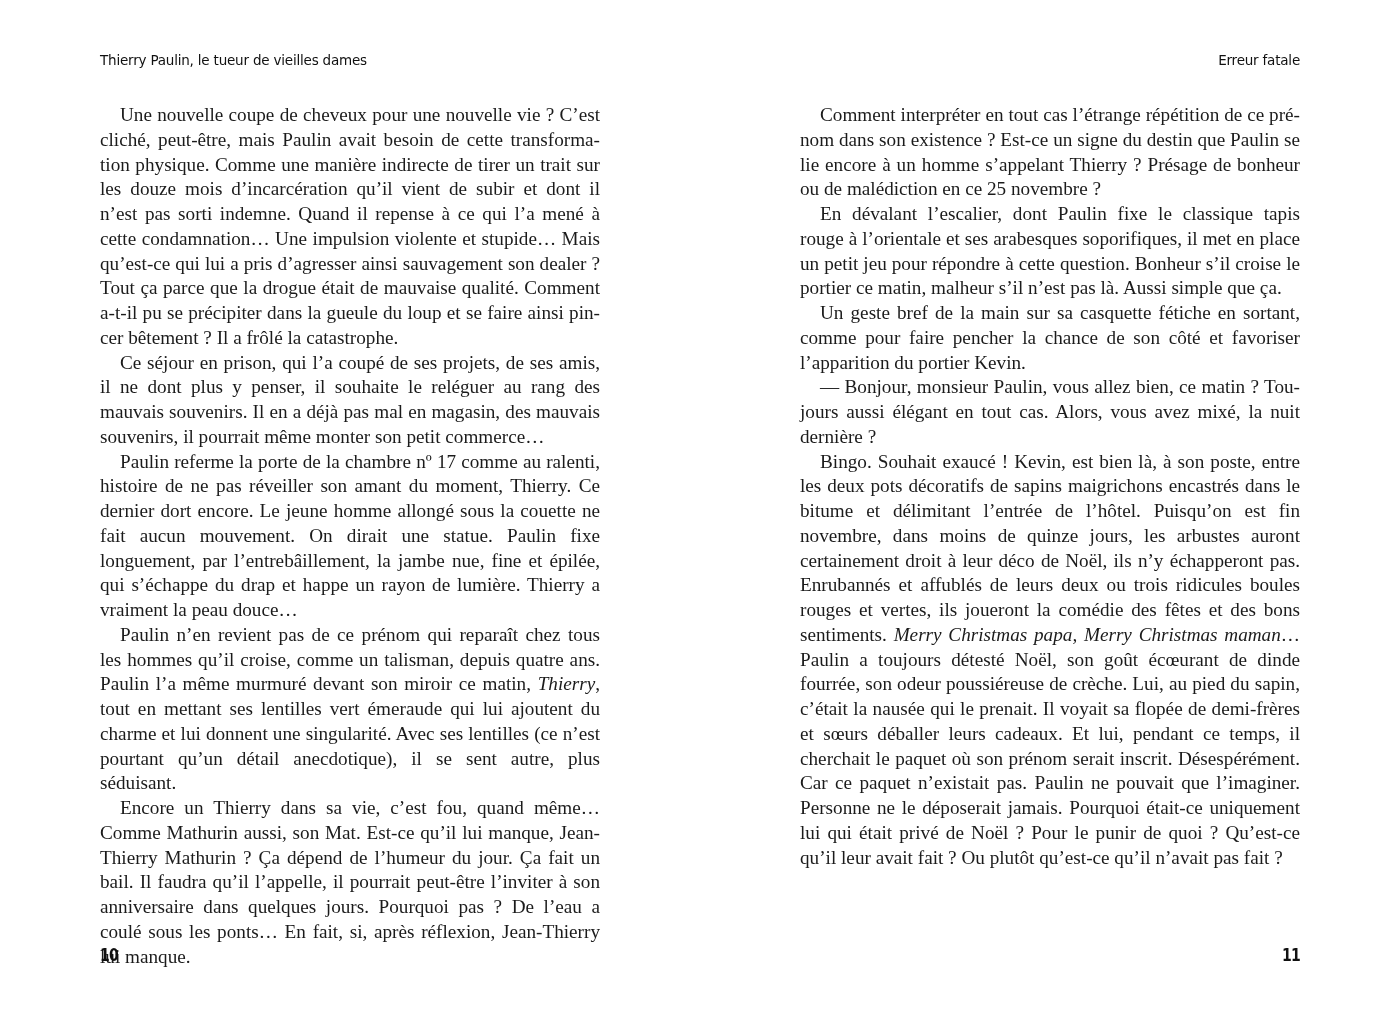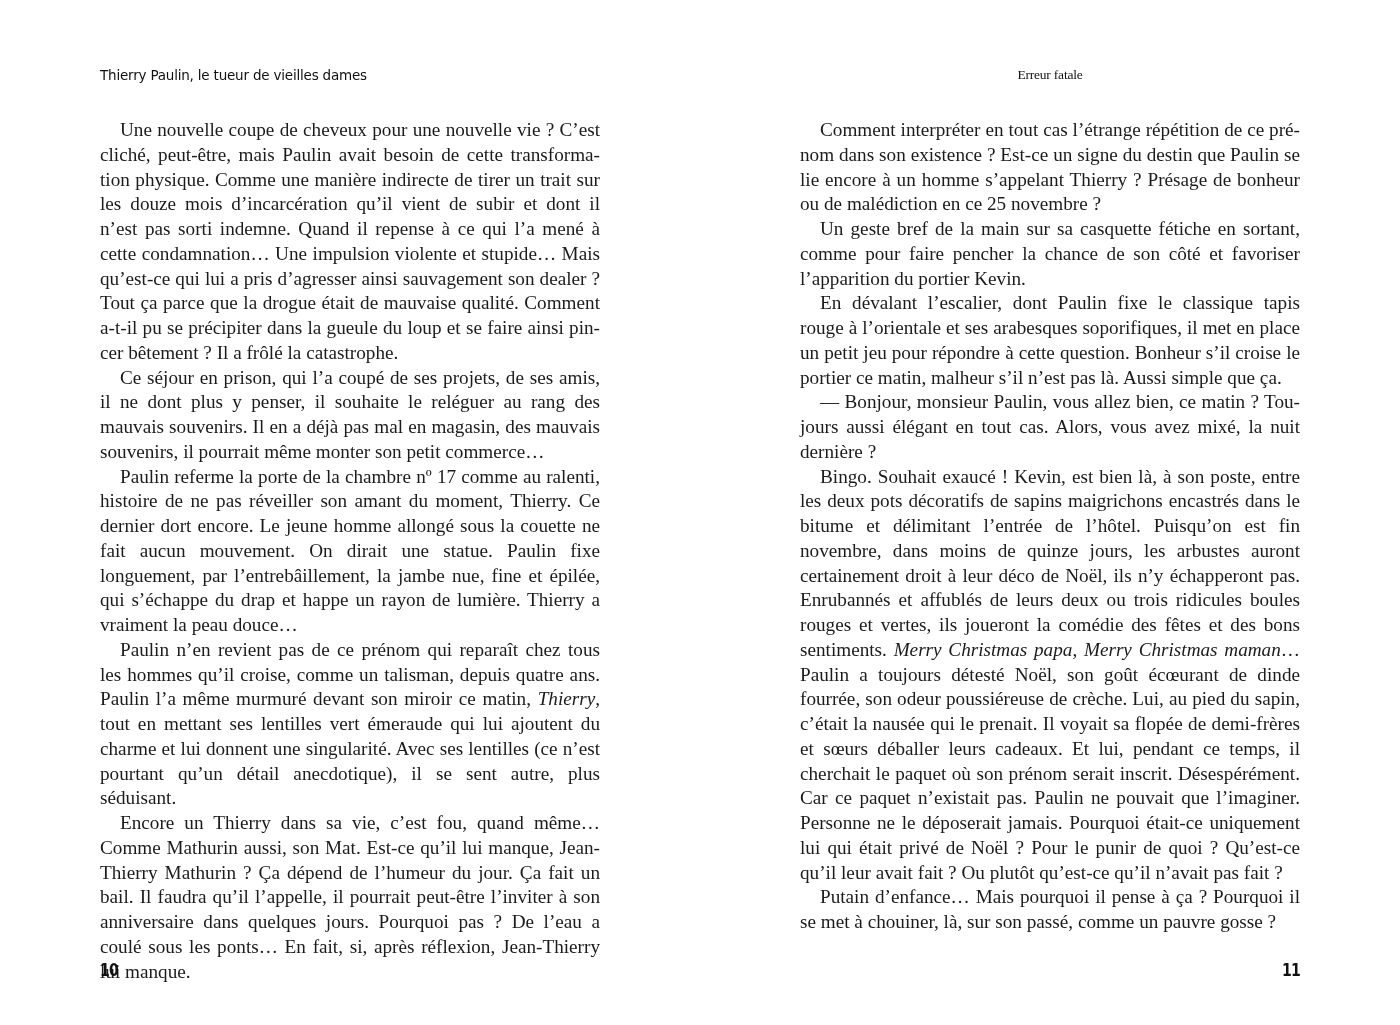--- a/index.html
+++ b/index.html
@@ -9,39 +9,39 @@
   }
   body {
     width: 1400px;
     height: 1025px;
     position: relative;
     overflow: hidden;
     color: #1a1a1a;
   }
   .page {
     position: absolute;
-    top: 15px;
+    top: 0;
     width: 500px;
     height: 948px;
   }
   .page.left { left: 100px; }
   .page.right { left: 800px; }
 
   .running-head {
     position: absolute;
     top: 52px;
     left: 0;
     width: 500px;
     font-family: "DejaVu Sans", sans-serif;
     font-size: 13.5px;
     letter-spacing: -0.2px;
     color: #111;
     white-space: nowrap;
   }
-  .page.right .running-head { text-align: center; font-family: Liberation Serif, serif; }
+  .page.right .running-head { text-align: right; }
 
   .body-text {
     position: absolute;
     top: 103px;
     left: 0;
     width: 500px;
     font-family: "Liberation Serif", "DejaVu Serif", serif;
     font-size: 19.2px;
     line-height: 24.75px;
     text-align: justify;
@@ -79,20 +79,19 @@
       <p><span>Paulin n’en revient pas de ce prénom qui reparaît chez tous les hommes qu’il croise, comme un talisman, depuis quatre ans. Paulin l’a même murmuré devant son miroir ce matin, </span><em>Thierry</em><span>, tout en mettant ses lentilles vert émeraude qui lui ajoutent du charme et lui donnent une singularité. Avec ses lentilles (ce n’est pourtant qu’un détail anecdotique), il se sent autre, plus séduisant.</span></p>
       <p><span>Encore un Thierry dans sa vie, c’est fou, quand même… Comme Mathurin aussi, son Mat. Est-ce qu’il lui manque, Jean-Thierry Mathurin ? Ça dépend de l’humeur du jour. Ça fait un bail. Il faudra qu’il l’appelle, il pourrait peut-être l’inviter à son anniver­saire dans quelques jours. Pourquoi pas ? De l’eau a coulé sous les ponts… En fait, si, après réflexion, Jean-Thierry lui manque.</span></p>
     </div>
   <div class="folio">10</div>
 </div>
 
 <div class="page right">
   <div class="running-head">Erreur fatale</div>
   <div class="body-text">
       <p><span>Comment interpréter en tout cas l’étrange répétition de ce pré­nom dans son existence ? Est-ce un signe du destin que Paulin se lie encore à un homme s’appelant Thierry ? Présage de bonheur ou de malédiction en ce 25 novembre ?</span></p>
+      <p><span>En dévalant l’escalier, dont Paulin fixe le classique tapis rouge à l’orientale et ses arabesques soporifiques, il met en place un petit jeu pour répondre à cette question. Bonheur s’il croise le portier ce matin, malheur s’il n’est pas là. Aussi simple que ça.</span></p>
       <p><span>Un geste bref de la main sur sa casquette fétiche en sortant, comme pour faire pencher la chance de son côté et favoriser l’apparition du portier Kevin.</span></p>
-      <p><span>En dévalant l’escalier, dont Paulin fixe le classique tapis rouge à l’orientale et ses arabesques soporifiques, il met en place un petit jeu pour répondre à cette question. Bonheur s’il croise le portier ce matin, malheur s’il n’est pas là. Aussi simple que ça.</span></p>
       <p><span>— Bonjour, monsieur Paulin, vous allez bien, ce matin ? Tou­jours aussi élégant en tout cas. Alors, vous avez mixé, la nuit der­nière ?</span></p>
       <p><span>Bingo. Souhait exaucé ! Kevin, est bien là, à son poste, entre les deux pots décoratifs de sapins maigrichons encastrés dans le bitume et délimitant l’entrée de l’hôtel. Puisqu’on est fin novembre, dans moins de quinze jours, les arbustes auront certai­nement droit à leur déco de Noël, ils n’y échapperont pas. Enru­bannés et affublés de leurs deux ou trois ridicules boules rouges et vertes, ils joueront la comédie des fêtes et des bons sentiments. </span><em>Merry Christmas papa, Merry Christmas maman</em><span>… Paulin a tou­jours détesté Noël, son goût écœurant de dinde fourrée, son odeur poussiéreuse de crèche. Lui, au pied du sapin, c’était la nausée qui le prenait. Il voyait sa flopée de demi-frères et sœurs déballer leurs cadeaux. Et lui, pendant ce temps, il cherchait le paquet où son prénom serait inscrit. Désespérément. Car ce paquet n’exis­tait pas. Paulin ne pouvait que l’imaginer. Personne ne le dépo­serait jamais. Pourquoi était-ce uniquement lui qui était privé de Noël ? Pour le punir de quoi ? Qu’est-ce qu’il leur avait fait ? Ou plutôt qu’est-ce qu’il n’avait pas fait ?</span></p>
-      <p><span>Putain d’enfance… Mais pourquoi il pense à ça ? Pourquoi il se met à chouiner, là, sur son passé, comme un pauvre gosse ?</span></p>
     </div>
   <div class="folio">11</div>
 </div>
 
 </body></html>

